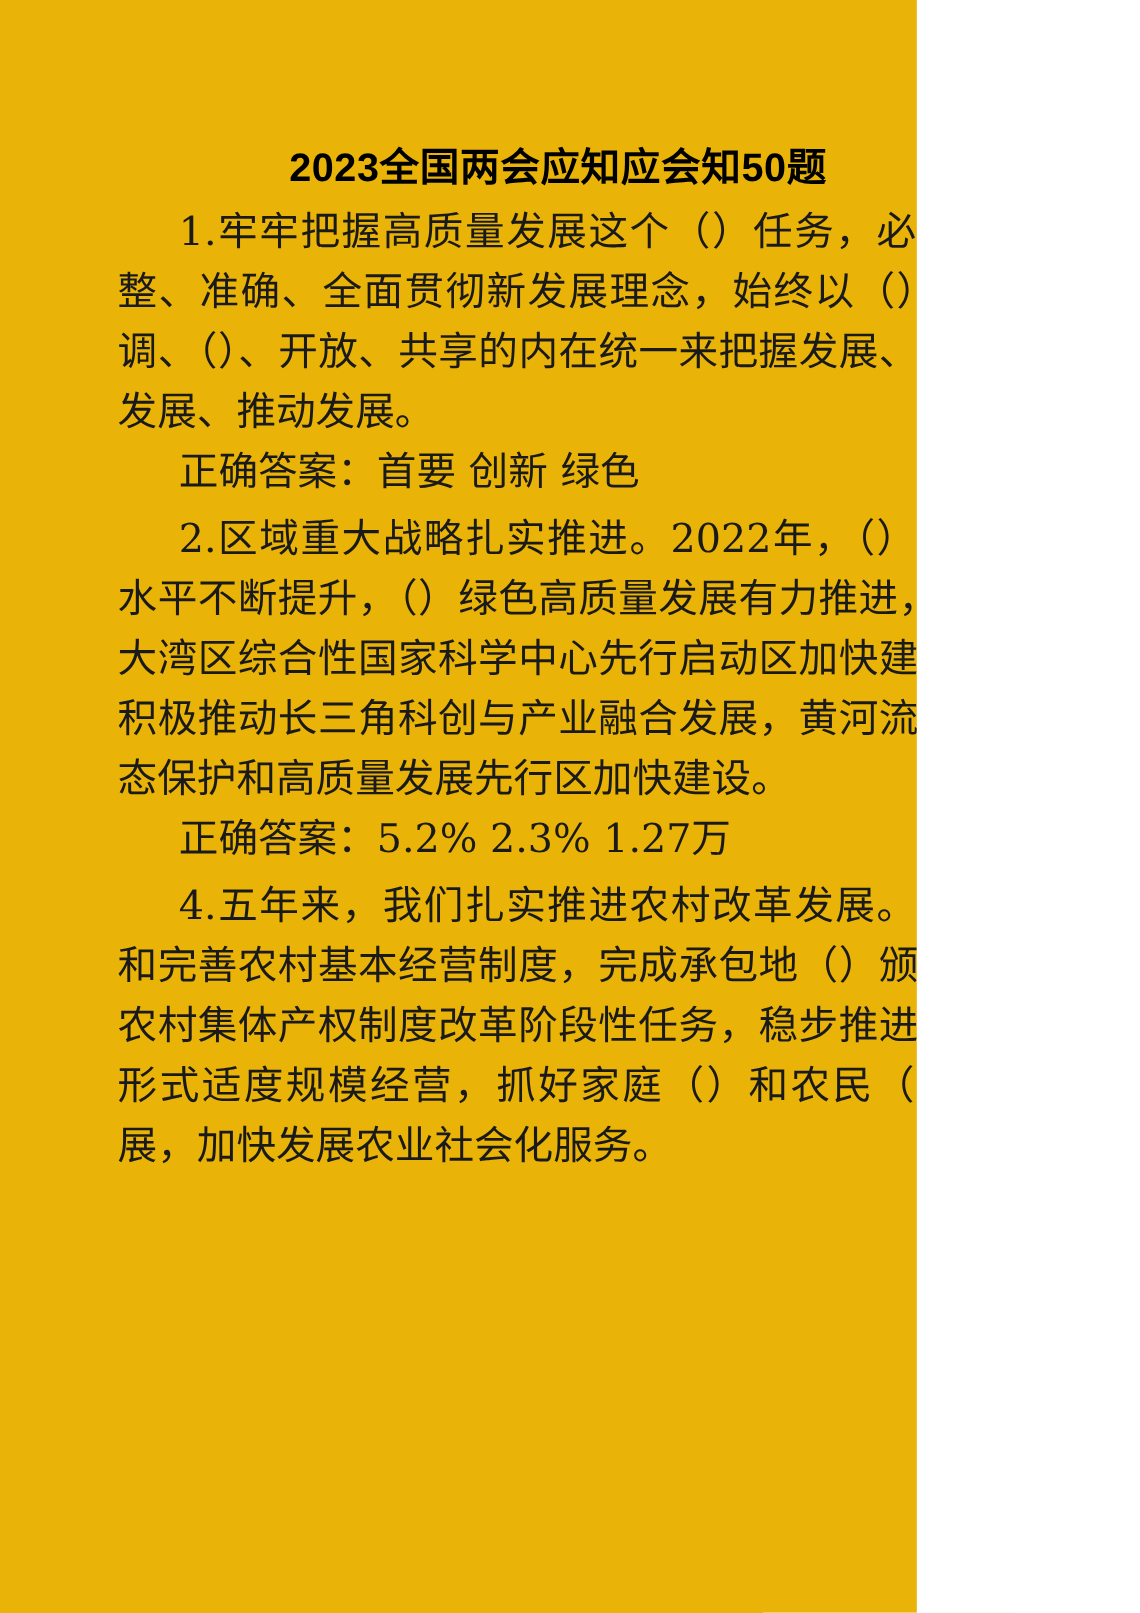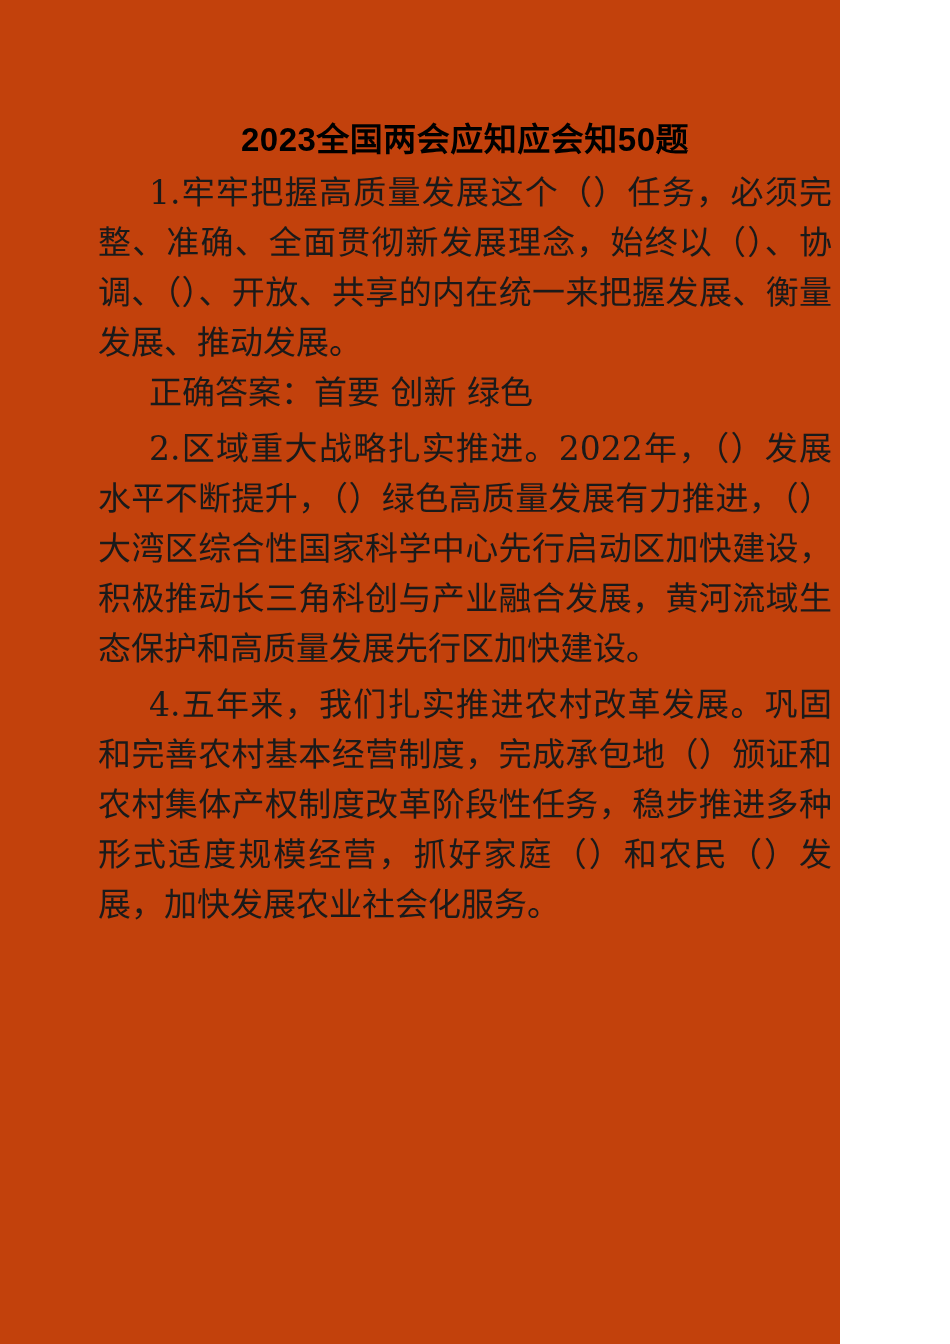--- a/index.html
+++ b/index.html
@@ -4,23 +4,23 @@
 <title>2023全国两会应知应会知50题</title>
 <style>
   html, body {
     margin: 0;
     padding: 0;
     background: #ffffff;
   }
 
   .page {
     position: relative;
-    width: 840px;
+    width: 764px;
     height: 1344px;
-    background: #c2410c;
+    background: #eab308;
     box-sizing: border-box;
     overflow: hidden;
     font-family: "DejaVu Serif", "Liberation Serif", serif;
     color: #000000;
   }
 
   .doc-body {
     position: absolute;
     left: 98px;
     top: 0;
@@ -72,17 +72,18 @@
     <h1 class="doc-title">2023全国两会应知应会知50题</h1>
 
     <p class="para question">1.牢牢把握高质量发展这个（）任务，必须完整、准确、全面贯彻新发展理念，始终以（）、协调、（）、开放、共享的内在统一来把握发展、衡量发展、推动发展。</p>
 
     <p class="para answer">正确答案：首要 创新 绿色</p>
 
     <p class="para question">2.区域重大战略扎实推进。2022年，（）发展水平不断提升，（）绿色高质量发展有力推进，（）大湾区综合性国家科学中心先行启动区加快建设，积极推动长三角科创与产业融合发展，黄河流域生态保护和高质量发展先行区加快建设。</p>
 
 
 
+    <p class="para answer">正确答案：5.2% 2.3% 1.27万</p>
 
     <p class="para question">4.五年来，我们扎实推进农村改革发展。巩固和完善农村基本经营制度，完成承包地（）颁证和农村集体产权制度改革阶段性任务，稳步推进多种形式适度规模经营，抓好家庭（）和农民（）发展，加快发展农业社会化服务。</p>
 
   </div>
 </div>
 
 </body></html>

